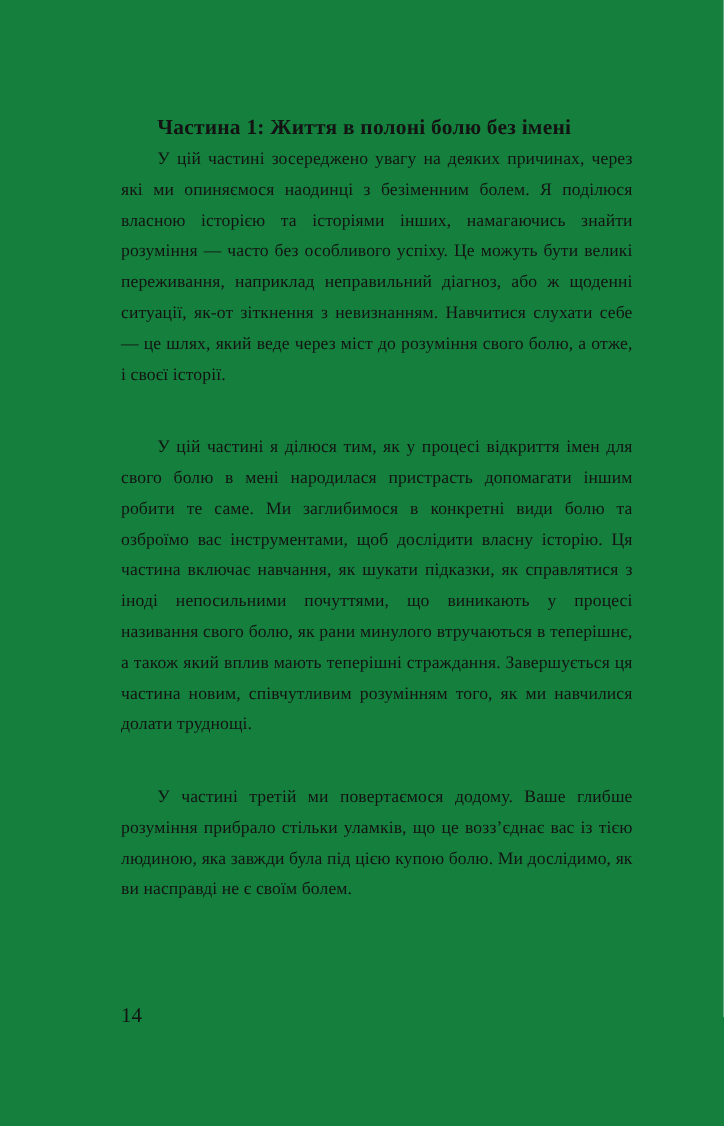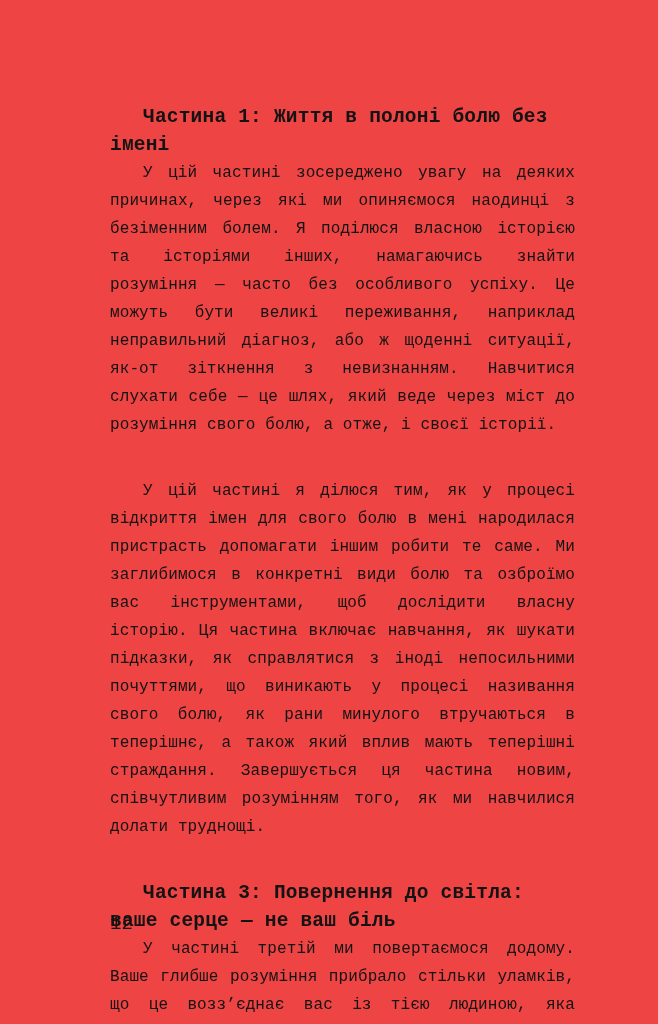--- a/index.html
+++ b/index.html
@@ -4,22 +4,22 @@
 <style>
   html, body {
     margin: 0;
     padding: 0;
     background: #ffffff;
   }
   .page {
     position: relative;
     width: 658px;
     height: 1024px;
-    background: #ef4444;
-    font-family: Liberation Mono, monospace;
+    background: #15803d;
+    font-family: Liberation Serif, serif;
     color: #131313;
     overflow: hidden;
   }
   .content {
     position: absolute;
     top: 103px;
     left: 110px;
     width: 465px;
   }
   .section + .section {
@@ -60,20 +60,19 @@
     <div class="section">
       <h2 class="heading">Частина 1: Життя в полоні болю без  імені</h2>
       <p class="body-paragraph">У цій частині зосереджено увагу на деяких причинах, через які ми опиняємося наодинці з безіменним болем. Я поділюся власною історією та історіями інших, намагаючись знайти розуміння — часто без особливого успіху. Це можуть бути великі переживання, наприклад неправильний діагноз, або ж щоденні ситуації, як-от зіткнення з невизнанням. Навчитися слухати себе — це шлях, який веде через міст до розуміння свого болю, а отже, і своєї історії.</p>
     </div>
 
     <div class="section">
       <p class="body-paragraph">У цій частині я ділюся тим, як у процесі відкриття імен для свого болю в мені народилася пристрасть допомагати іншим робити те саме. Ми заглибимося в конкретні види болю та озброїмо вас інструментами, щоб дослідити власну історію. Ця частина включає навчання, як шукати підказки, як справлятися з іноді непосильними почуттями, що виникають у процесі називання свого болю, як рани минулого втручаються в теперішнє, а також який вплив мають теперішні страждання. Завершується ця частина новим, співчутливим розумінням того, як ми навчилися долати труднощі.</p>
     </div>
 
     <div class="section">
-      <h2 class="heading">Частина 3: Повернення до світла: ваше серце — не ваш біль</h2>
       <p class="body-paragraph">У частині третій ми повертаємося додому. Ваше глибше розуміння прибрало стільки уламків, що це возз’єднає вас із тією людиною, яка завжди була під цією купою болю. Ми дослідимо, як ви насправді не є своїм болем.</p>
     </div>
 
   </div>
 
-  <div class="page-number">12</div>
+  <div class="page-number">14</div>
 </div>
 
 </body></html>

